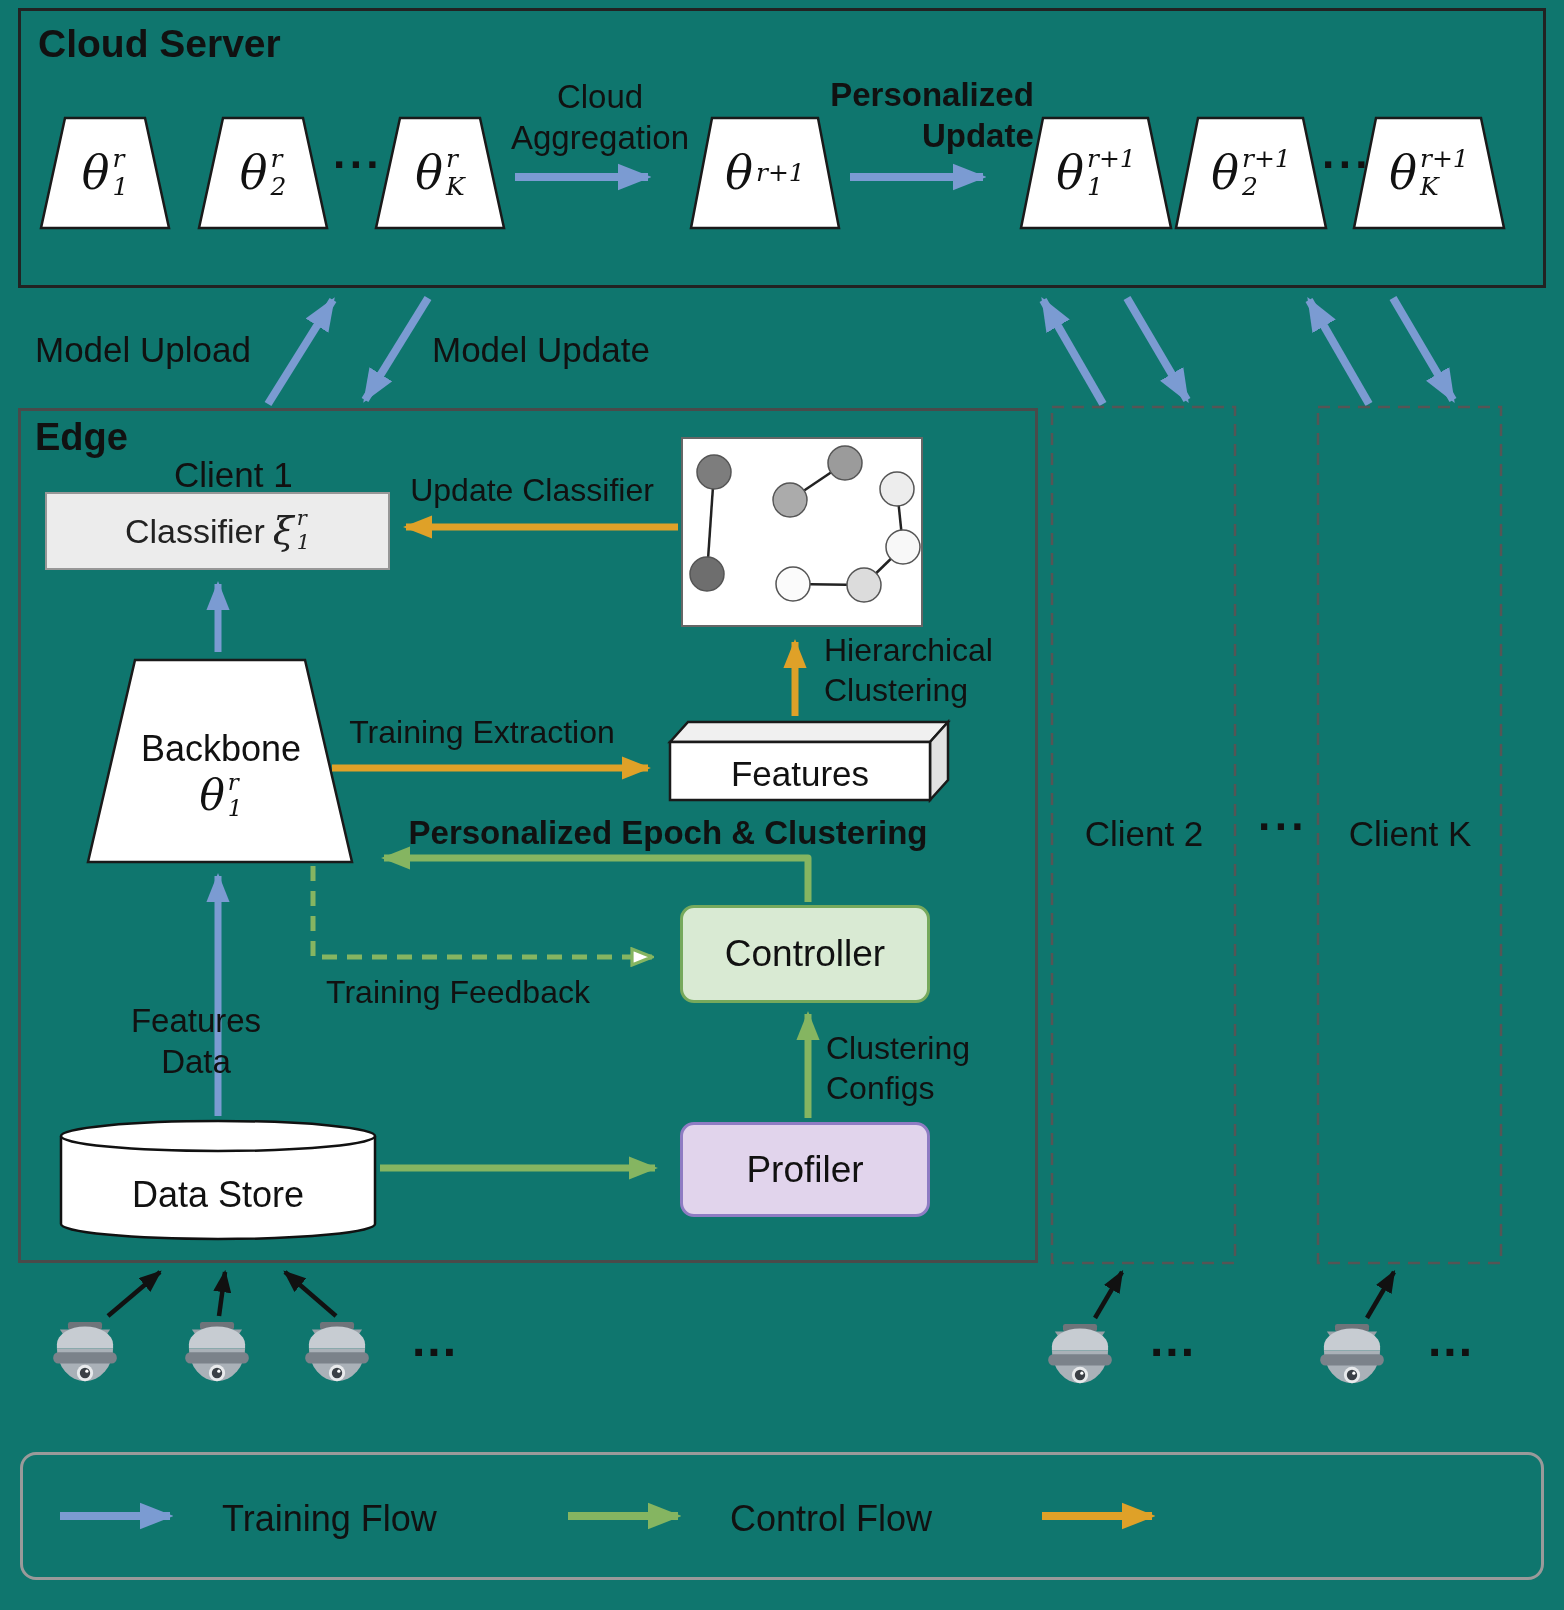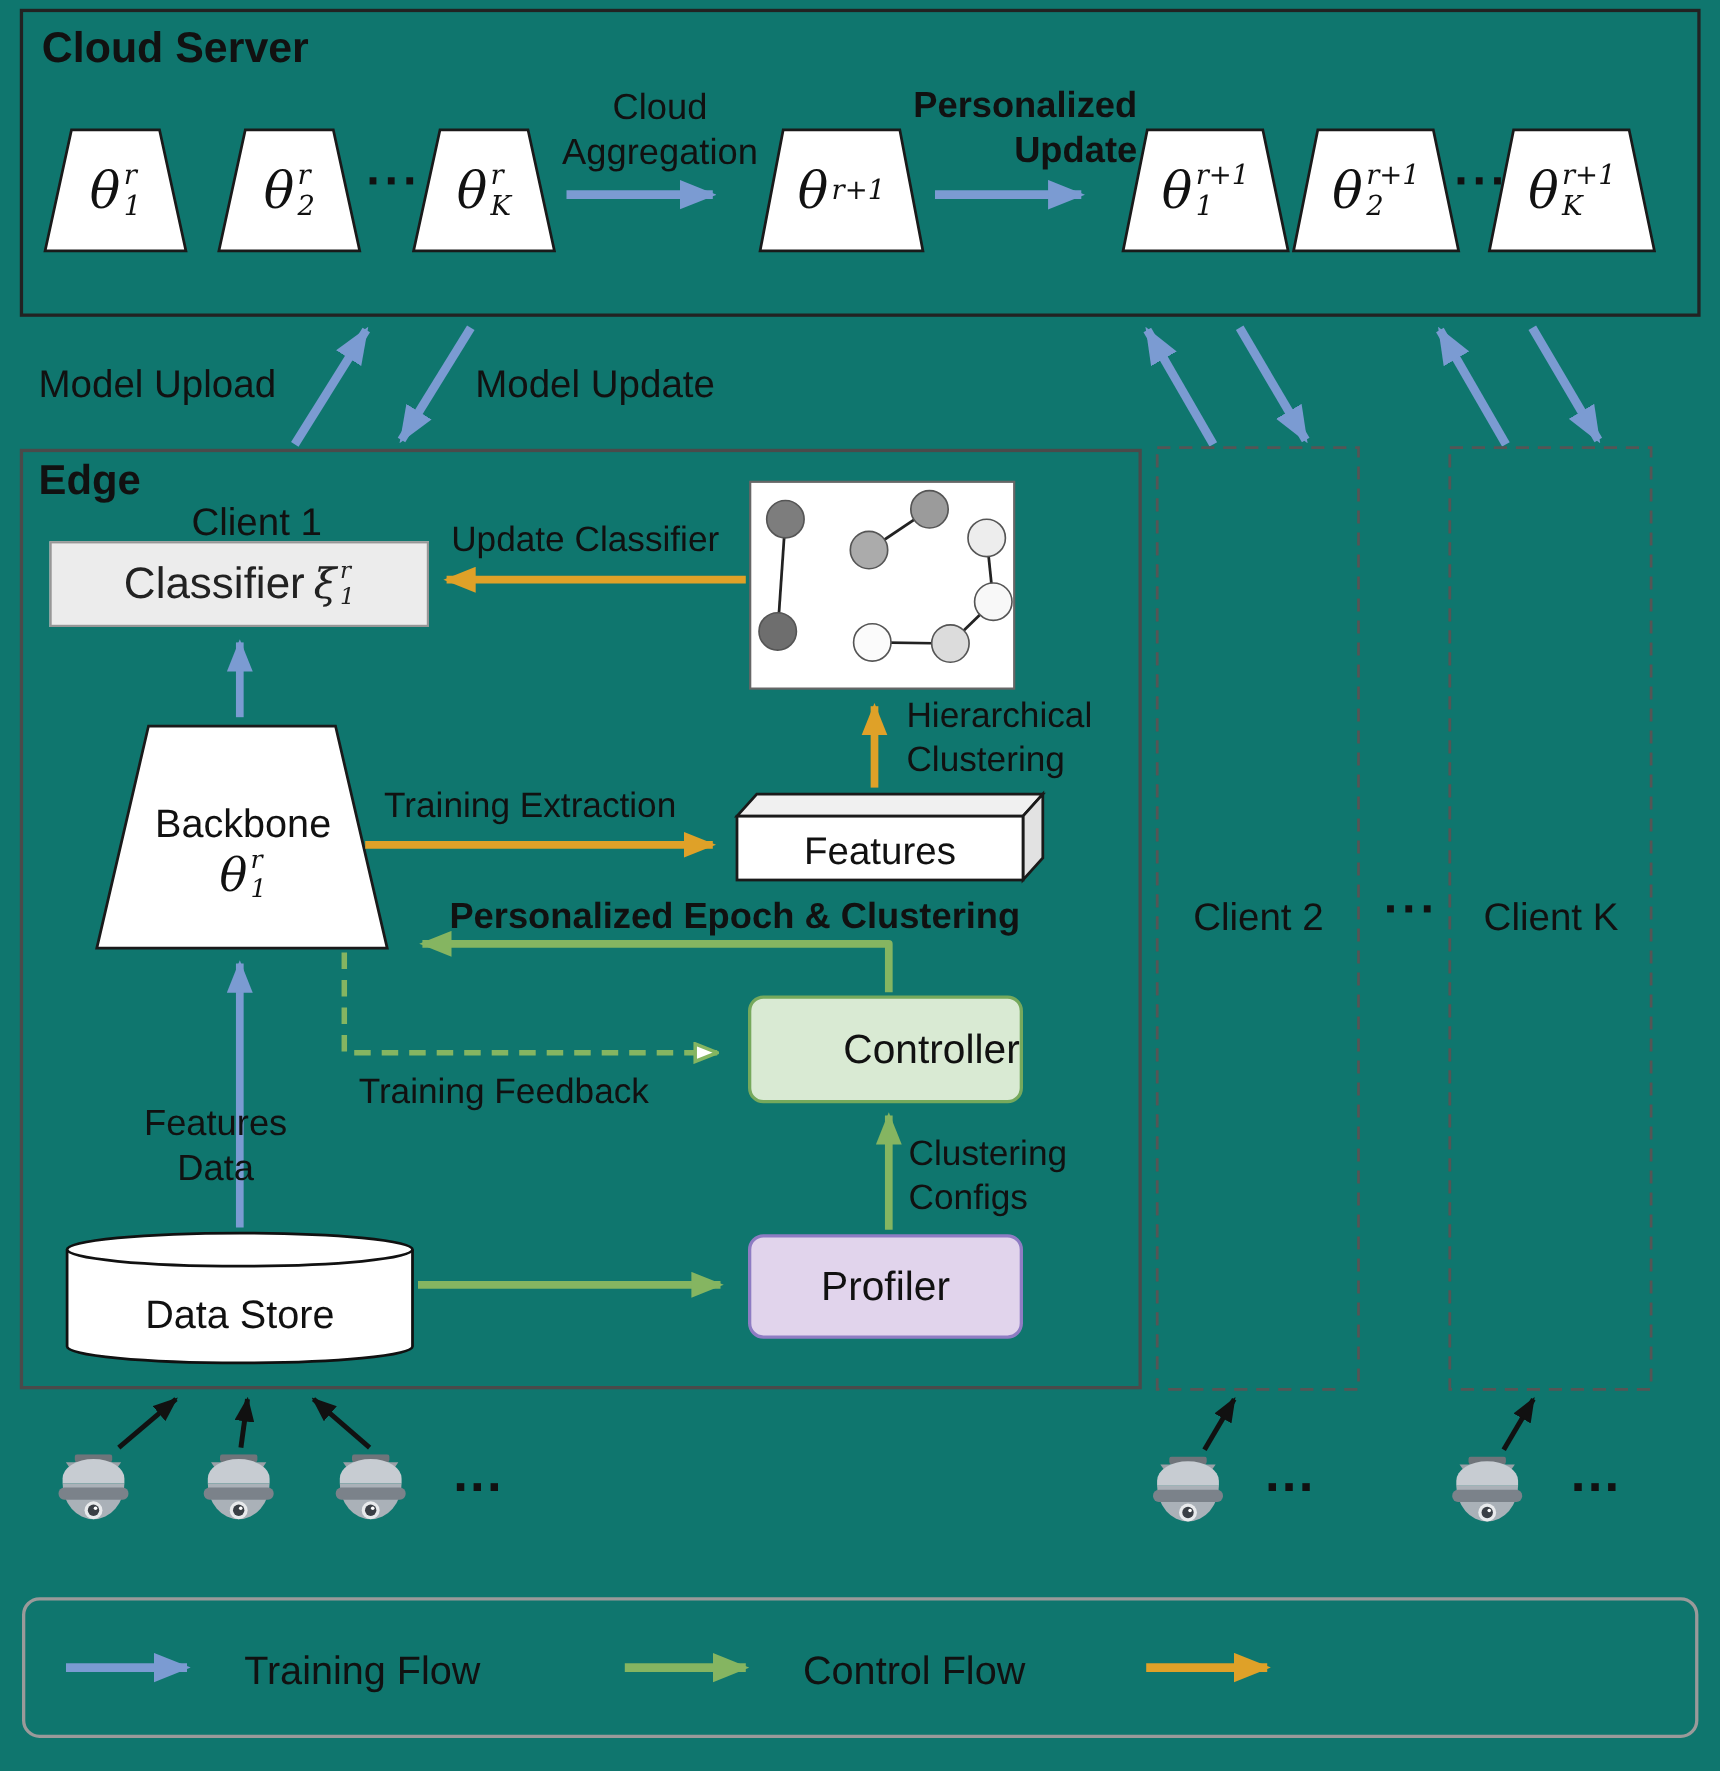--- a/index.html
+++ b/index.html
@@ -9,38 +9,38 @@
   #diagram-svg { position:absolute; left:0; top:0; z-index:1; }
 
   .box { position:absolute; z-index:2; background:transparent; }
   #cloud-box { left:18px; top:8px; width:1528px; height:280px; border:3px solid #222; }
   #edge-box { left:18px; top:408px; width:1020px; height:855px; border:3px solid #4a4a4a; }
   #legend-box { left:20px; top:1452px; width:1524px; height:128px; border:3px solid #9a9a9a; border-radius:16px; }
 
   #classifier-box { left:45px; top:492px; width:345px; height:78px; background:#ececec;
     border:2px solid #979797; display:flex; align-items:center; justify-content:center; color:#222; }
   #controller-box { left:680px; top:905px; width:250px; height:98px; background:#d9ead3;
-    border:3px solid #76a95c; border-radius:14px; display:flex; align-items:center; justify-content:flex-end;
+    border:3px solid #76a95c; border-radius:14px; display:flex; align-items:center; justify-content:center;
     font-size:37px; }
   #profiler-box { left:680px; top:1122px; width:250px; height:95px; background:#e1d4ec;
     border:3px solid #8e7cc3; border-radius:14px; display:flex; align-items:center; justify-content:center;
     font-size:37px; }
 
   .txt { position:absolute; z-index:3; white-space:nowrap; font-size:33px; line-height:1.25; }
   .ctr { transform:translateX(-50%); text-align:center; }
   .bold { font-weight:bold; }
 
   .mlabel { position:absolute; z-index:3; transform:translate(-50%,-50%);
     display:flex; align-items:center; font-family:"DejaVu Serif", serif; font-style:italic; }
   .mbase { font-size:46px; }
   .mstack { display:flex; flex-direction:column; align-items:flex-start;
     font-size:25px; line-height:1.12; margin-left:3px; }
   .dots { position:absolute; z-index:3; font-weight:bold; font-size:44px; letter-spacing:2px; }
 
-  #classifier-label .cname { font-size:40px; font-style:normal; font-family:"Liberation Sans",sans-serif; margin-right:8px; }
+  #classifier-label .cname { font-size:34px; font-style:normal; font-family:"Liberation Sans",sans-serif; margin-right:8px; }
   #classifier-label .csym { font-family:"DejaVu Serif",serif; font-style:italic; font-size:38px; }
   #classifier-label .mstack { font-size:21px; }
 
   #backbone-label { position:absolute; left:221px; top:775px; transform:translate(-50%,-50%);
     z-index:3; display:flex; flex-direction:column; align-items:center; }
   #backbone-label .bb-name { font-size:36px; }
   #backbone-label .bb-math { display:flex; align-items:center; font-family:"DejaVu Serif",serif; font-style:italic; }
   #backbone-label .bb-math .mbase { font-size:42px; }
   #backbone-label .bb-math .mstack { font-size:23px; }
 </style>

